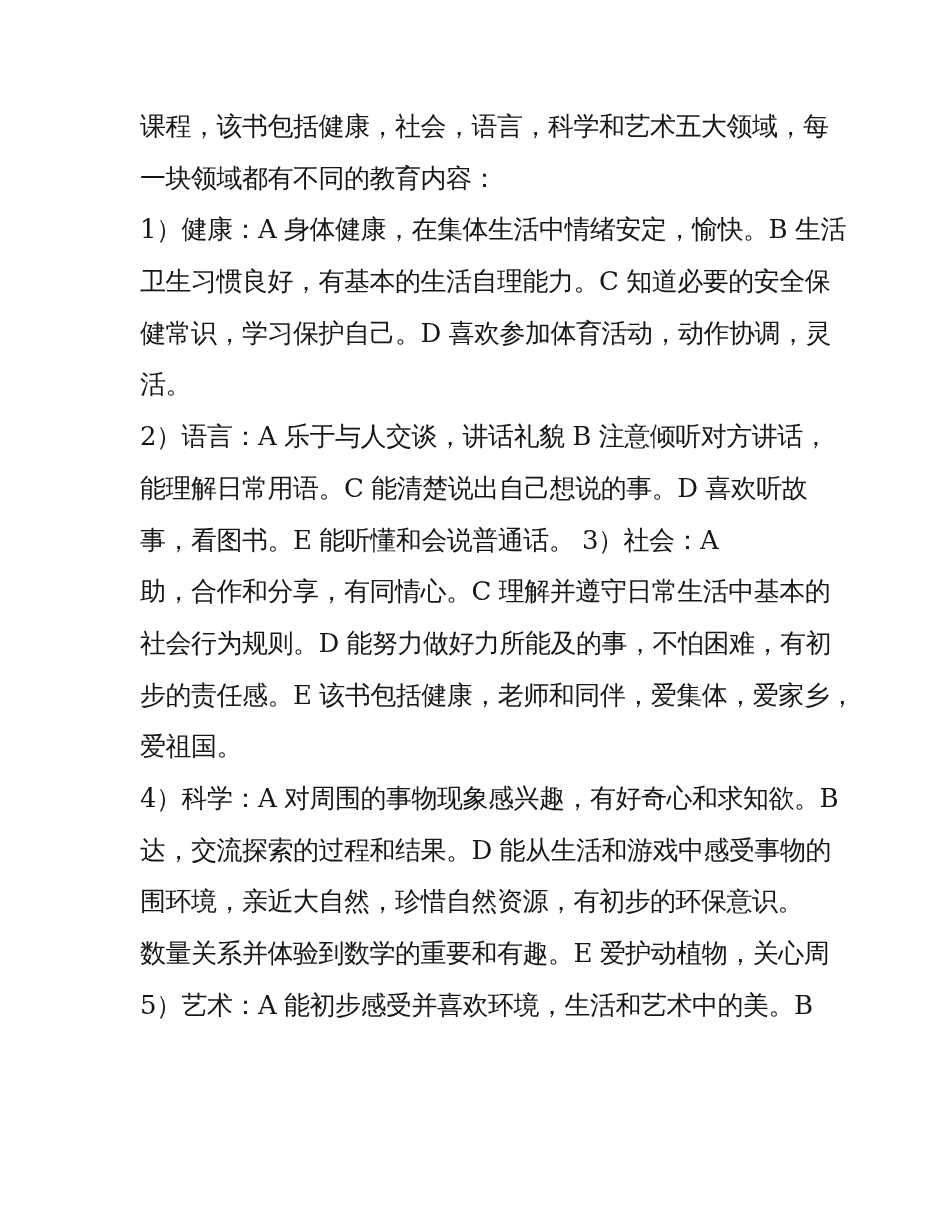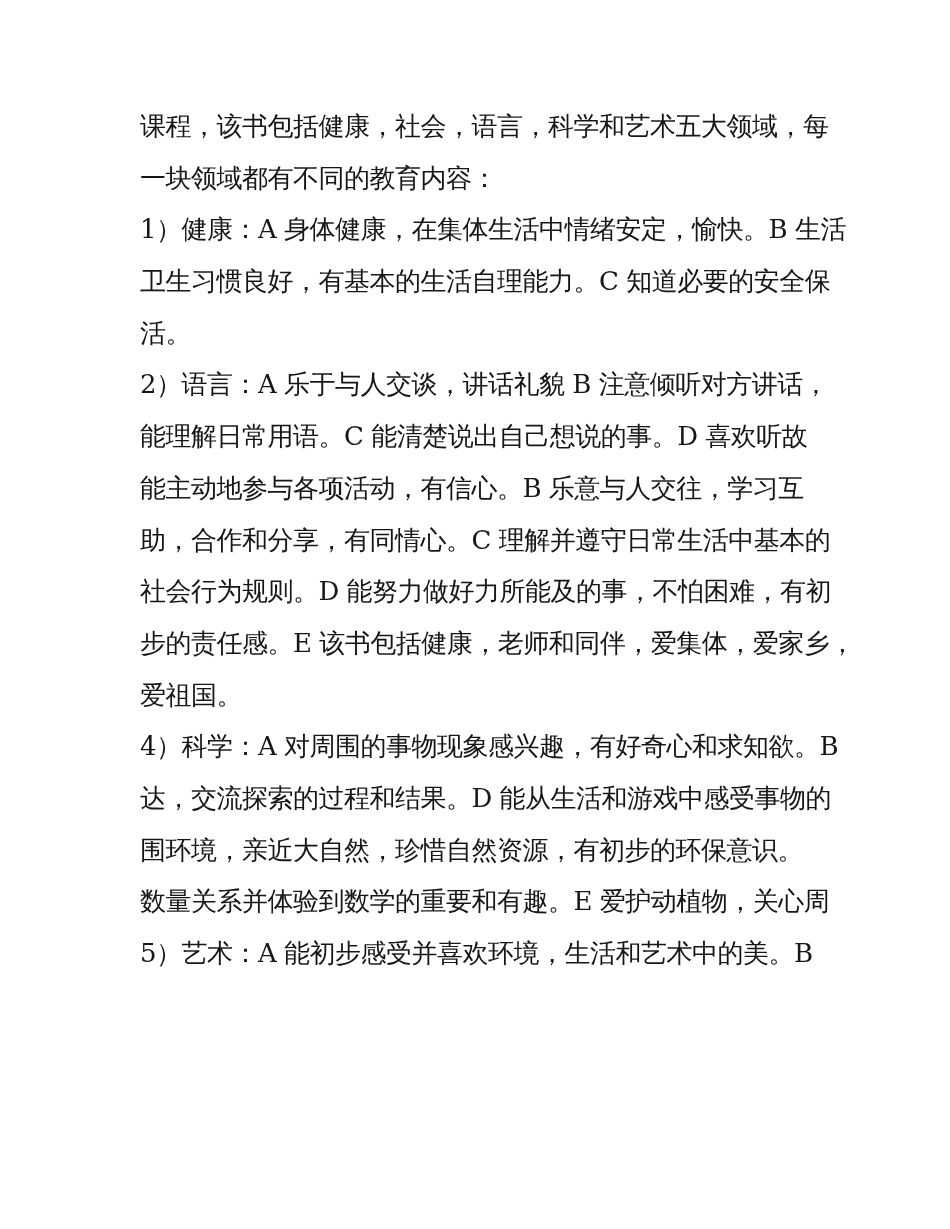--- a/index.html
+++ b/index.html
@@ -33,24 +33,25 @@
 </style>
 </head>
 <body>
 
 <div class="page">
   <div class="text-block">
     <div class="text-line">课程，该书包括健康，社会，语言，科学和艺术五大领域，每</div>
     <div class="text-line">一块领域都有不同的教育内容：</div>
     <div class="text-line">1）健康：A 身体健康，在集体生活中情绪安定，愉快。B 生活</div>
     <div class="text-line">卫生习惯良好，有基本的生活自理能力。C 知道必要的安全保</div>
+    <div class="text-line">健常识，学习保护自己。D 喜欢参加体育活动，动作协调，灵</div>
     <div class="text-line">活。</div>
     <div class="text-line">2）语言：A 乐于与人交谈，讲话礼貌 B 注意倾听对方讲话，</div>
     <div class="text-line">能理解日常用语。C 能清楚说出自己想说的事。D 喜欢听故</div>
-    <div class="text-line">能主动地参与各项活动，有信心。B 乐意与人交往，学习互</div>
+    <div class="text-line">事，看图书。E 能听懂和会说普通话。 3）社会：A</div>
     <div class="text-line">助，合作和分享，有同情心。C 理解并遵守日常生活中基本的</div>
     <div class="text-line">社会行为规则。D 能努力做好力所能及的事，不怕困难，有初</div>
     <div class="text-line">步的责任感。E 该书包括健康，老师和同伴，爱集体，爱家乡，</div>
     <div class="text-line">爱祖国。</div>
     <div class="text-line">4）科学：A 对周围的事物现象感兴趣，有好奇心和求知欲。B</div>
     <div class="text-line">达，交流探索的过程和结果。D 能从生活和游戏中感受事物的</div>
     <div class="text-line">围环境，亲近大自然，珍惜自然资源，有初步的环保意识。</div>
     <div class="text-line">数量关系并体验到数学的重要和有趣。E 爱护动植物，关心周</div>
     <div class="text-line">5）艺术：A 能初步感受并喜欢环境，生活和艺术中的美。B</div>
   </div>

